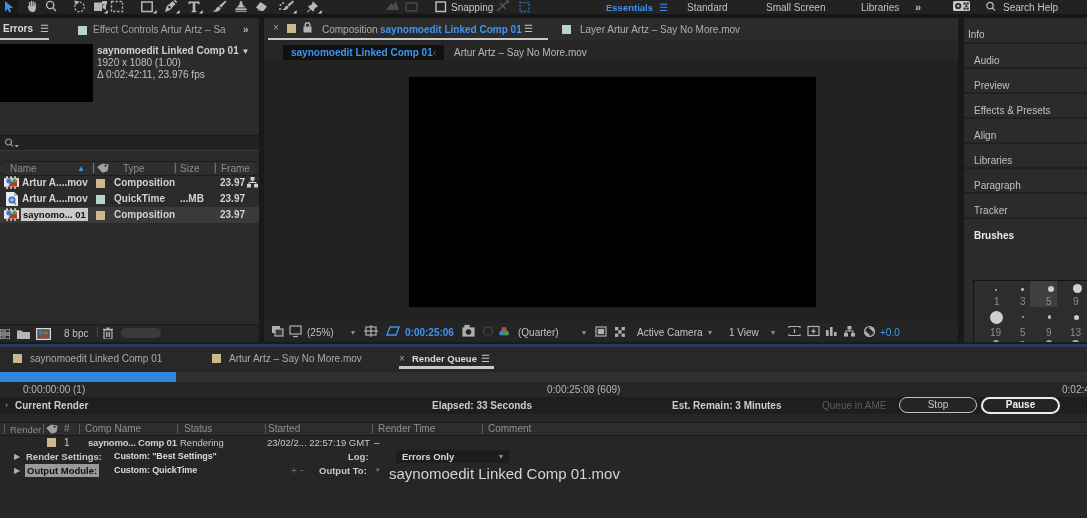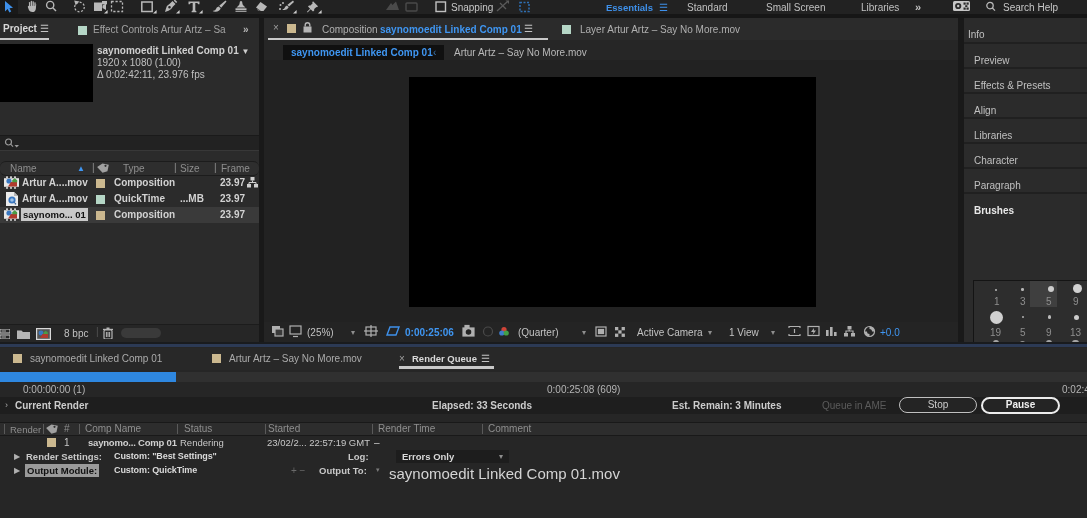--- a/index.html
+++ b/index.html
@@ -147,21 +147,21 @@
     <text x="915" y="11" fill="#c0c0c0" font-weight="bold" font-size="11">»</text>
     <text x="1003" y="10.5" fill="#c8c8c8">Search Help</text>
   </g>
 </svg>
 </div>
 <div class="abs" style="left:0;top:14px;width:1087px;height:4px;background:#161616;"></div>
 
 <div class="abs" style="left:0;top:18px;width:259px;height:324px;background:#2b2b2b;">
 
   <div class="abs" style="left:0;top:0;width:259px;height:22px;background:#2b2b2b;">
-    <span class="abs b" style="left:3px;top:5px;color:#d8d8d8;font-size:10px;">Project</span>
+    <span class="abs b" style="left:3px;top:5px;color:#d8d8d8;font-size:10px;">Errors</span>
     <span class="abs" style="left:40px;top:5px;color:#c3c3c3;font-size:10px;">☰</span>
     <div class="abs" style="left:0;top:20px;width:49px;height:2px;background:#c8c8c8;"></div>
     <div class="abs teal" style="left:78px;top:8px;"></div>
     <span class="abs t11" style="left:93px;top:6px;white-space:nowrap;color:#a2a2a2;">Effect Controls Artur Artz – Sa</span>
     <div class="abs" style="left:240px;top:0;width:19px;height:22px;background:#2b2b2b;"></div>
     <span class="abs" style="left:243px;top:6px;color:#b5b5b5;font-size:10px;font-weight:bold;">»</span>
   </div>
 
   <div class="abs" style="left:0;top:26px;width:93px;height:58px;background:#000;"></div>
 
@@ -377,26 +377,27 @@
           </g>
       </g>
     </svg>
   </div>
 </div>
 
 <div class="abs" style="left:958px;top:18px;width:6px;height:324px;background:#191919;"></div>
 
 <div class="abs" style="left:964px;top:18px;width:123px;height:324px;background:#2b2b2b;" id="sidebar">
   <div style="height:24px;border-bottom:2px solid #202020;"><span class="t11" style="position:relative;left:4px;top:6px;color:#c0c0c0;">Info</span></div>
+  <div style="height:23px;border-bottom:2px solid #202020;"><span class="t11" style="position:relative;left:10px;top:6px;color:#c0c0c0;">Audio</span></div>
   <div style="height:23px;border-bottom:2px solid #202020;"><span class="t11" style="position:relative;left:10px;top:6px;color:#c0c0c0;">Preview</span></div>
   <div style="height:23px;border-bottom:2px solid #202020;"><span class="t11" style="position:relative;left:10px;top:6px;color:#c0c0c0;">Effects &amp; Presets</span></div>
   <div style="height:23px;border-bottom:2px solid #202020;"><span class="t11" style="position:relative;left:10px;top:6px;color:#c0c0c0;">Align</span></div>
   <div style="height:23px;border-bottom:2px solid #202020;"><span class="t11" style="position:relative;left:10px;top:6px;color:#c0c0c0;">Libraries</span></div>
-  <div style="height:23px;border-bottom:2px solid #202020;"><span class="t11" style="position:relative;left:10px;top:6px;color:#c0c0c0;">Character</span></div>
   <div style="height:23px;border-bottom:2px solid #202020;"><span class="t11" style="position:relative;left:10px;top:6px;color:#c0c0c0;">Paragraph</span></div>
+  <div style="height:23px;border-bottom:2px solid #202020;"><span class="t11" style="position:relative;left:10px;top:6px;color:#c0c0c0;">Tracker</span></div>
   <div style="height:24px;"><span class="t11 b" style="position:relative;left:10px;top:6px;color:#e8e8e8;">Brushes</span></div>
 
   <div class="abs" style="left:9px;top:262px;width:114px;height:62px;background:#2d2d2d;border-top:1px solid #141414;border-left:1px solid #141414;">
     <div class="abs" style="left:56px;top:0px;width:27px;height:26px;background:#3f3f3f;"></div>
 
     <div class="abs" style="left:21px;top:8px;width:1.5px;height:1.5px;background:#aaa;border-radius:50%;"></div>
     <div class="abs" style="left:47px;top:7px;width:2.5px;height:2.5px;background:#b5b5b5;border-radius:50%;"></div>
     <div class="abs" style="left:73.5px;top:5px;width:6px;height:6px;background:#ccc;border-radius:50%;"></div>
     <div class="abs" style="left:99px;top:3px;width:9px;height:9px;background:#d0d0d0;border-radius:50%;"></div>
 

